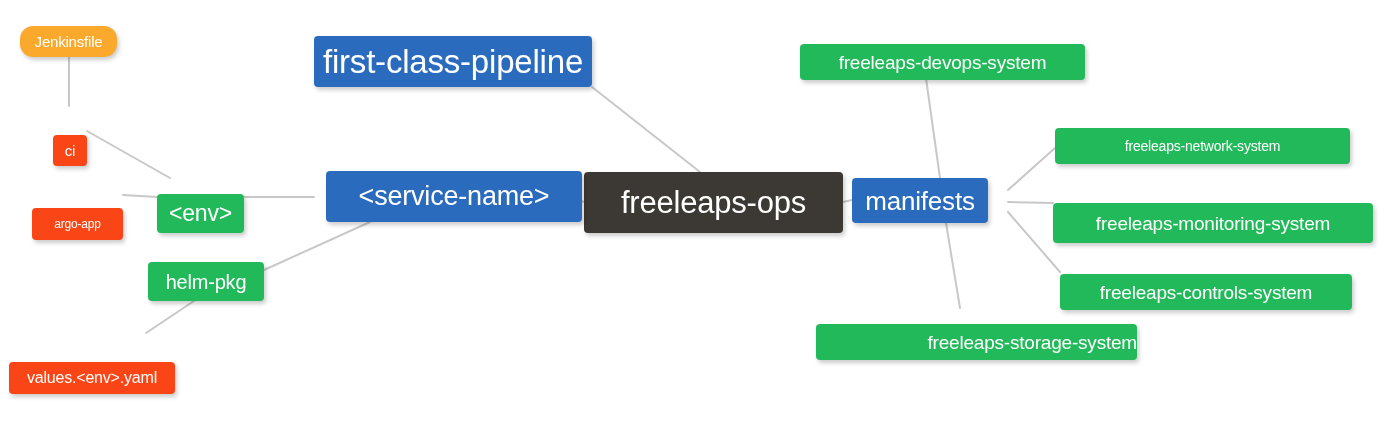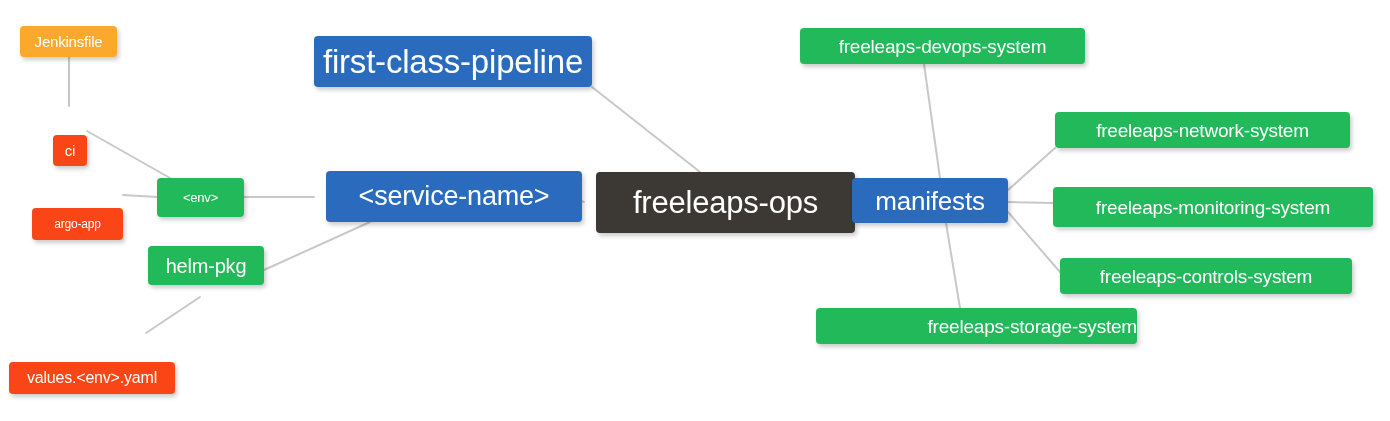--- a/index.html
+++ b/index.html
@@ -39,23 +39,23 @@
     line-height: 1;
     box-shadow: 2px 3px 4px rgba(0,0,0,0.20);
     letter-spacing: -0.2px;
   }
   .node-label {
     display: block;
     white-space: nowrap;
   }
   .n-root   { background: #3c3935; }
   .n-blue   { background: #2a6bbe; }
-  .n-green  { background: #22b95a; }
+  .n-green  { background: #22b95a; margin-top: 16px; }
   .n-red    { background: #fa4616; margin-top: 29px; }
-  .n-orange { background: #fba92c; }
+  .n-orange { background: #fba92c; border-radius: 13px; }
 </style>
 </head>
 <body>
 
 <div id="mindmap-canvas">
   <svg id="edge-layer" viewBox="0 0 1390 421" width="1390" height="421" aria-hidden="true">
       <path d="M 584 202 L 570 197" stroke="#c8c8c8" stroke-width="2" fill="none" stroke-linecap="round"></path>
       <path d="M 592 87 L 700 172" stroke="#c8c8c8" stroke-width="2" fill="none" stroke-linecap="round"></path>
       <path d="M 843 202 L 852 200" stroke="#c8c8c8" stroke-width="2" fill="none" stroke-linecap="round"></path>
       <path d="M 314 197 L 244 197" stroke="#c8c8c8" stroke-width="2" fill="none" stroke-linecap="round"></path>
@@ -64,54 +64,54 @@
       <path d="M 170 178 L 87 131" stroke="#c8c8c8" stroke-width="2" fill="none" stroke-linecap="round"></path>
       <path d="M 69 106 L 69 57" stroke="#c8c8c8" stroke-width="2" fill="none" stroke-linecap="round"></path>
       <path d="M 200 297 L 146 333" stroke="#c8c8c8" stroke-width="2" fill="none" stroke-linecap="round"></path>
       <path d="M 940 178 L 924 64" stroke="#c8c8c8" stroke-width="2" fill="none" stroke-linecap="round"></path>
       <path d="M 1008 190 L 1055 148" stroke="#c8c8c8" stroke-width="2" fill="none" stroke-linecap="round"></path>
       <path d="M 1008 202 L 1053 203" stroke="#c8c8c8" stroke-width="2" fill="none" stroke-linecap="round"></path>
       <path d="M 1008 212 L 1060 272" stroke="#c8c8c8" stroke-width="2" fill="none" stroke-linecap="round"></path>
       <path d="M 946 223 L 960 308" stroke="#c8c8c8" stroke-width="2" fill="none" stroke-linecap="round"></path>
     </svg>
   <div id="node-layer">
-      <div class="node n-root" style="left: 584px; top: 172px; width: 259px; height: 61px; font-size: 31px; margin-left: 12px;">
+      <div class="node n-root" style="left: 584px; top: 172px; width: 259px; height: 61px; font-size: 31px;">
         <span class="node-label">freeleaps-ops</span>
       </div>
       <div class="node n-blue" style="left: 326px; top: 171px; width: 256px; height: 51px; font-size: 27px;">
         <span class="node-label">&lt;service-name&gt;</span>
       </div>
       <div class="node n-blue" style="left: 314px; top: 36px; width: 278px; height: 51px; font-size: 33px;">
         <span class="node-label">first-class-pipeline</span>
       </div>
-      <div class="node n-blue" style="left: 852px; top: 178px; width: 156px; height: 45px; font-size: 26px;">
+      <div class="node n-blue" style="left: 852px; top: 178px; width: 136px; height: 45px; font-size: 26px;">
         <span class="node-label">manifests</span>
       </div>
-      <div class="node n-green" style="left: 157px; top: 178px; width: 87px; height: 39px; font-size: 13px;">
+      <div class="node n-green" style="left: 157px; top: 178px; width: 87px; height: 39px; font-size: 23px;">
         <span class="node-label">&lt;env&gt;</span>
       </div>
       <div class="node n-green" style="left: 148px; top: 246px; width: 116px; height: 39px; font-size: 20px;">
         <span class="node-label">helm-pkg</span>
       </div>
       <div class="node n-red" style="left: 32px; top: 179px; width: 91px; height: 32px; font-size: 12px;">
         <span class="node-label">argo-app</span>
       </div>
       <div class="node n-red" style="left: 53px; top: 106px; width: 34px; height: 31px; font-size: 15px;">
         <span class="node-label">ci</span>
       </div>
       <div class="node n-red" style="left: 9px; top: 333px; width: 166px; height: 32px; font-size: 16px; justify-content: center;">
         <span class="node-label">values.&lt;env&gt;.yaml</span>
       </div>
       <div class="node n-orange" style="left: 20px; top: 26px; width: 97px; height: 31px; font-size: 15px;">
         <span class="node-label">Jenkinsfile</span>
       </div>
       <div class="node n-green" style="left: 800px; top: 28px; width: 285px; height: 36px; font-size: 19px;">
         <span class="node-label">freeleaps-devops-system</span>
       </div>
-      <div class="node n-green" style="left: 1055px; top: 112px; width: 295px; height: 36px; font-size: 19px;">
+      <div class="node n-green" style="left: 1055px; top: 112px; width: 295px; height: 36px; font-size: 14px;">
         <span class="node-label">freeleaps-network-system</span>
       </div>
       <div class="node n-green" style="left: 1053px; top: 187px; width: 320px; height: 40px; font-size: 19px;">
         <span class="node-label">freeleaps-monitoring-system</span>
       </div>
       <div class="node n-green" style="left: 1060px; top: 258px; width: 292px; height: 36px; font-size: 19px;">
         <span class="node-label">freeleaps-controls-system</span>
       </div>
       <div class="node n-green" style="left: 816px; top: 308px; width: 321px; height: 36px; font-size: 19px; justify-content: flex-end;">
         <span class="node-label">freeleaps-storage-system</span>

